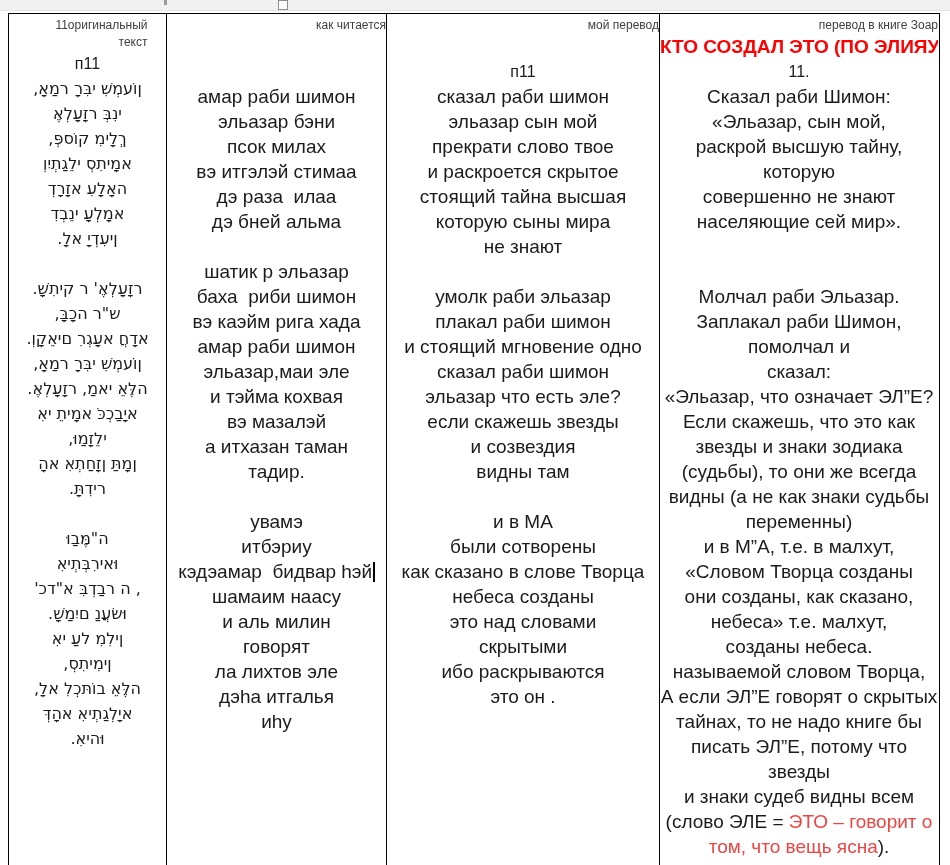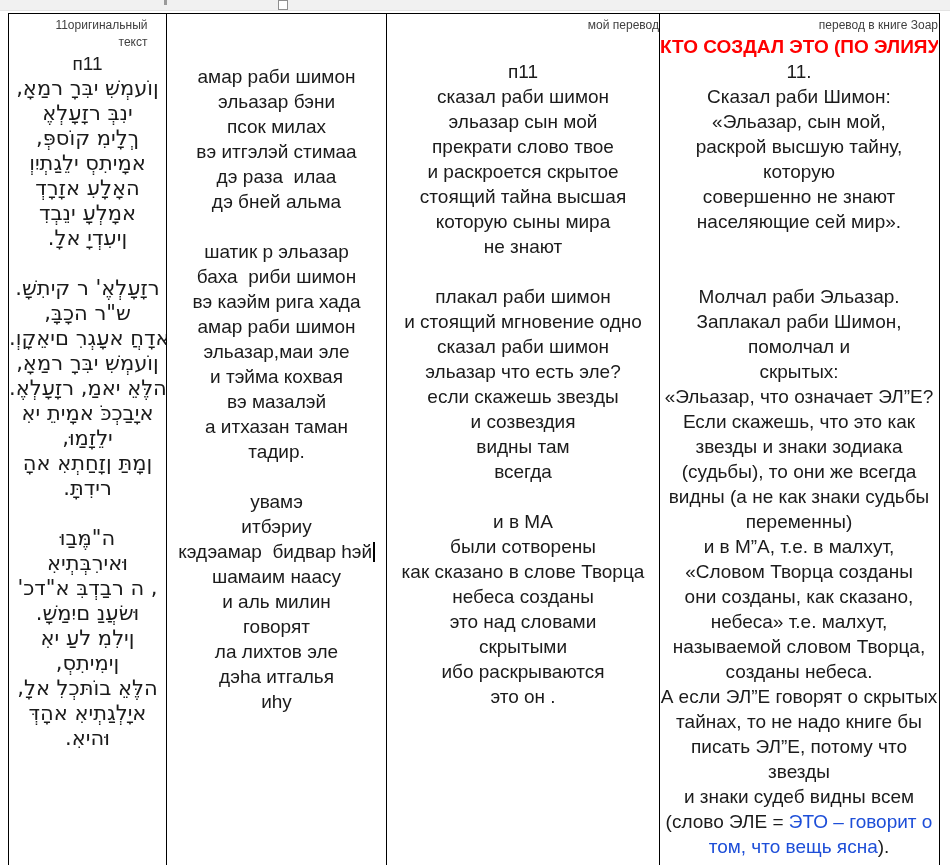--- a/index.html
+++ b/index.html
@@ -35,26 +35,26 @@
     font-size:12px;line-height:17px;text-align:right;white-space:normal;
     padding-top:3px;color:#404040;
   }
   .col-original .cell-header{max-width:120px;margin:0 auto;}
   .ln{
     height:25px;line-height:25px;text-align:center;white-space:pre;
     font-size:19px;color:#1b1b1b;
   }
   .ln.gap{height:25px;}
   .ln.he{
-    font-family:"DejaVu Sans",sans-serif;font-size:21px;
+    font-family:"DejaVu Sans",sans-serif;font-size:16px;
     direction:ltr;unicode-bidi:bidi-override;
   }
-  .ln.num{font-size:19px;}
+  .ln.num{font-size:16px;}
   .ln.red-h{font-weight:bold;font-size:19px;}
-  .red{color:#1d4ed8;}
+  .red{color:#ef4444;}
   .ln.red-h{color:#ff0000;}
   .caret{
     display:inline-block;width:1.5px;height:20px;background:#000;
     vertical-align:-4px;margin-left:1px;
   }
 </style>
 </head>
 <body>
 
 <div class="ruler-strip">
@@ -90,20 +90,21 @@
         <div class="ln he">'כד"א בִּדְבַר ה ,</div>
         <div class="ln he">.שָׁמַיִם נַעֲשׂוּ</div>
         <div class="ln he">אִי עַל מִלִין</div>
         <div class="ln he">,סְתִימִין</div>
         <div class="ln he">,לָא לִכְתּוֹב אֵלֶּה</div>
         <div class="ln he">דְּהָא אִיתְגַלְיָא</div>
         <div class="ln he">.אִיהוּ</div>
       </div>
   </div>
   <div class="cell col-reading">
+    <div class="cell-header">как читается</div>
     <div class="lines">
         <div class="ln gap"></div>
         <div class="ln gap"></div>
         <div class="ln txt">амар раби шимон</div>
         <div class="ln txt">эльазар бэни</div>
         <div class="ln txt">псок милах</div>
         <div class="ln txt">вэ итгэлэй стимаа</div>
         <div class="ln txt">дэ раза  илаа</div>
         <div class="ln txt">дэ бней альма</div>
         <div class="ln gap"></div>
@@ -134,28 +135,28 @@
         <div class="ln gap"></div>
         <div class="ln num">п11</div>
         <div class="ln txt">сказал раби шимон</div>
         <div class="ln txt">эльазар сын мой</div>
         <div class="ln txt">прекрати слово твое</div>
         <div class="ln txt">и раскроется скрытое</div>
         <div class="ln txt">стоящий тайна высшая</div>
         <div class="ln txt">которую сыны мира</div>
         <div class="ln txt">не знают</div>
         <div class="ln gap"></div>
+        <div class="ln txt">умолк раби эльазар</div>
         <div class="ln txt">плакал раби шимон</div>
         <div class="ln txt">и стоящий мгновение одно</div>
         <div class="ln txt">сказал раби шимон</div>
         <div class="ln txt">эльазар что есть эле?</div>
         <div class="ln txt">если скажешь звезды</div>
         <div class="ln txt">и созвездия</div>
         <div class="ln txt">видны там</div>
-        <div class="ln txt">всегда</div>
         <div class="ln gap"></div>
         <div class="ln txt">и в МА</div>
         <div class="ln txt">были сотворены</div>
         <div class="ln txt">как сказано в слове Творца</div>
         <div class="ln txt">небеса созданы</div>
         <div class="ln txt">это над словами</div>
         <div class="ln txt">скрытыми</div>
         <div class="ln txt">ибо раскрываются</div>
         <div class="ln txt">это он .</div>
       </div>
@@ -169,33 +170,33 @@
         <div class="ln txt">«Эльазар, сын мой,</div>
         <div class="ln txt">раскрой высшую тайну,</div>
         <div class="ln txt">которую</div>
         <div class="ln txt">совершенно не знают</div>
         <div class="ln txt">населяющие сей мир».</div>
         <div class="ln gap"></div>
         <div class="ln gap"></div>
         <div class="ln txt">Молчал раби Эльазар.</div>
         <div class="ln txt">Заплакал раби Шимон,</div>
         <div class="ln txt">помолчал и</div>
-        <div class="ln txt">скрытых:</div>
+        <div class="ln txt">сказал:</div>
         <div class="ln txt">«Эльазар, что означает ЭЛ”Е?</div>
         <div class="ln txt">Если скажешь, что это как</div>
         <div class="ln txt">звезды и знаки зодиака</div>
         <div class="ln txt">(судьбы), то они же всегда</div>
         <div class="ln txt">видны (а не как знаки судьбы</div>
         <div class="ln txt">переменны)</div>
         <div class="ln txt">и в М”А, т.е. в малхут,</div>
         <div class="ln txt">«Словом Творца созданы</div>
         <div class="ln txt">они созданы, как сказано,</div>
         <div class="ln txt">небеса» т.е. малхут,</div>
+        <div class="ln txt">созданы небеса.</div>
         <div class="ln txt">называемой словом Творца,</div>
-        <div class="ln txt">созданы небеса.</div>
         <div class="ln txt">А если ЭЛ”Е говорят о скрытых</div>
         <div class="ln txt">тайнах, то не надо книге бы</div>
         <div class="ln txt">писать ЭЛ”Е, потому что</div>
         <div class="ln txt">звезды</div>
         <div class="ln txt">и знаки судеб видны всем</div>
         <div class="ln txt"><span>(слово ЭЛЕ = </span><span class="red">ЭТО – говорит о</span></div>
         <div class="ln txt"><span class="red">том, что вещь ясна</span><span>).</span></div>
       </div>
   </div>
 </div>

